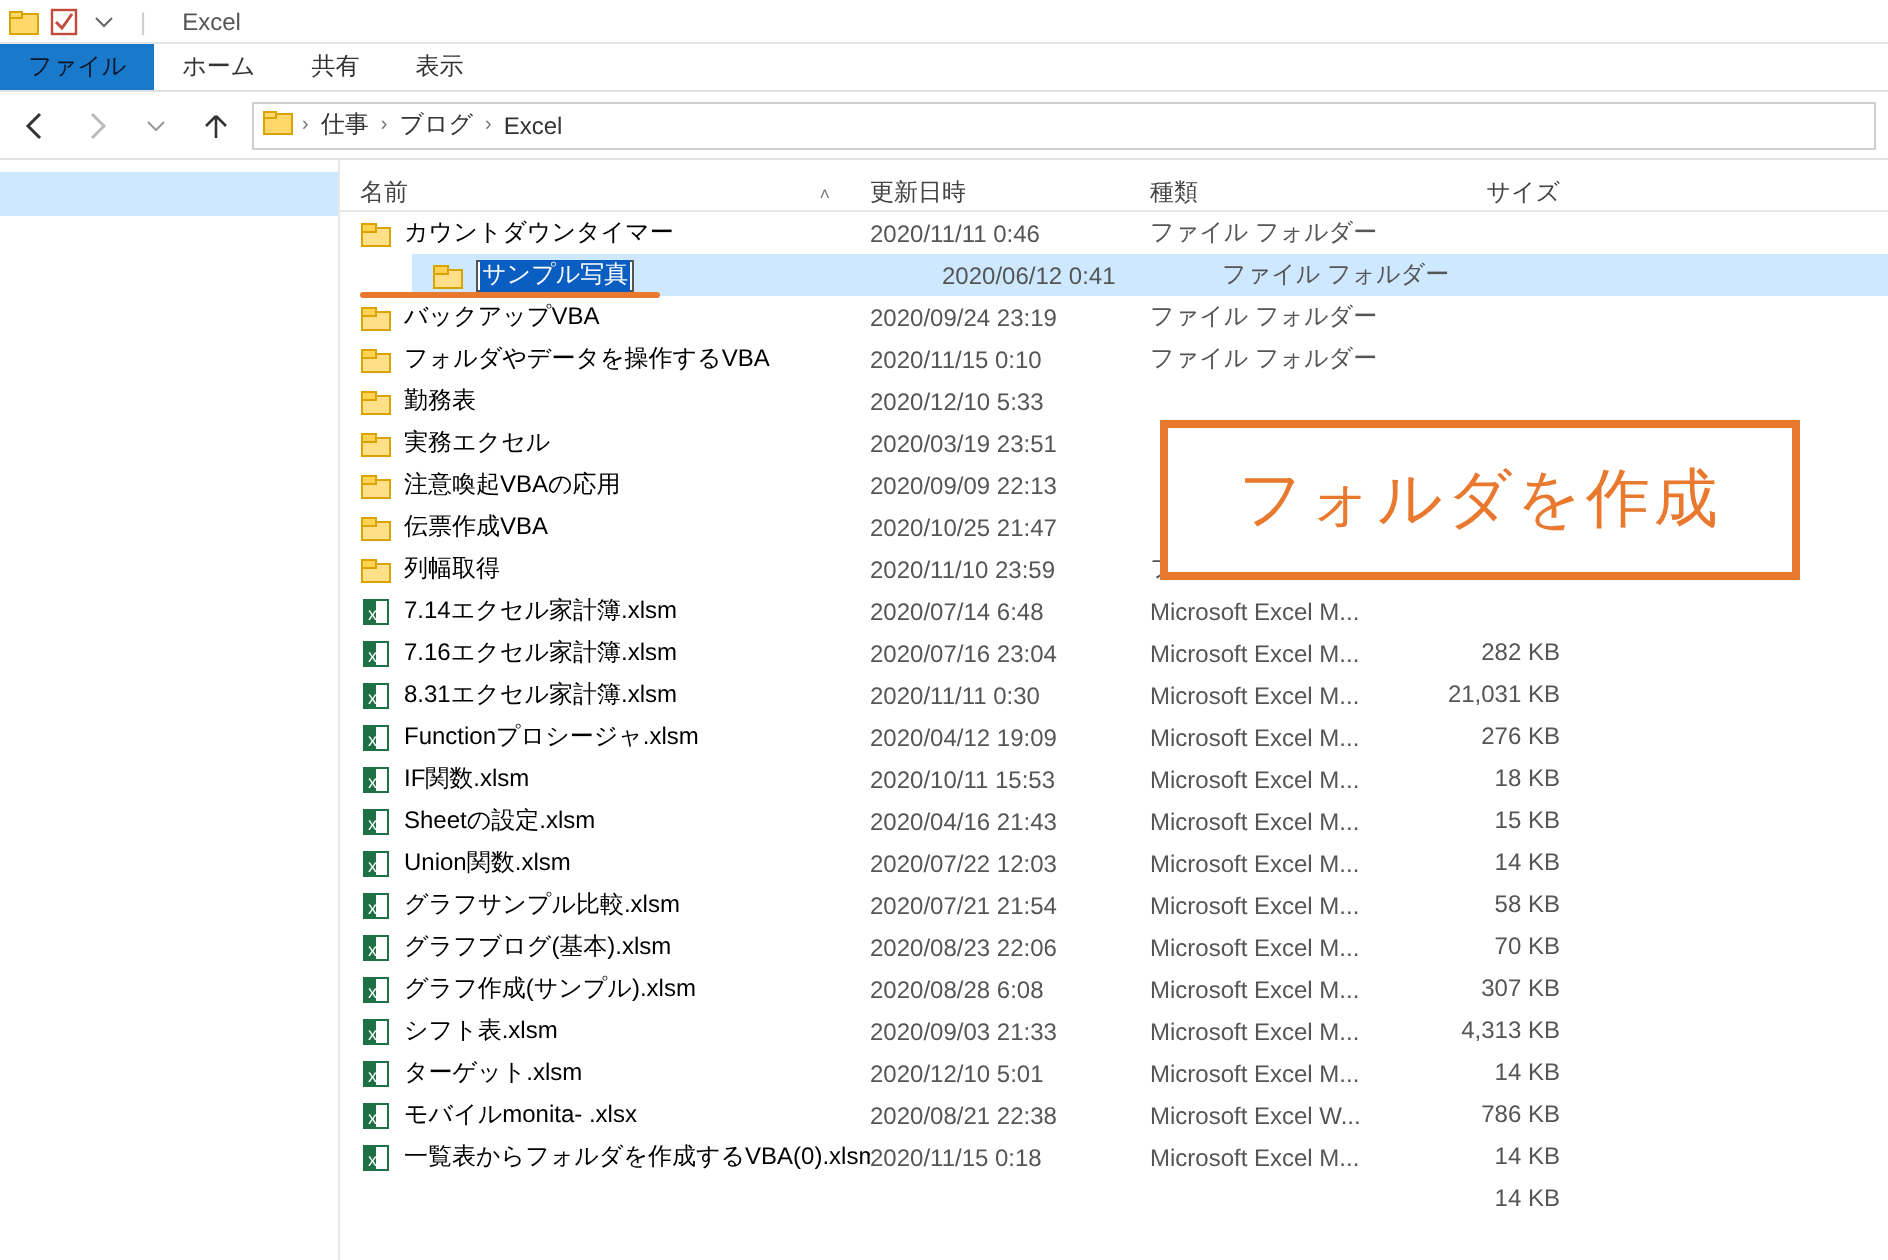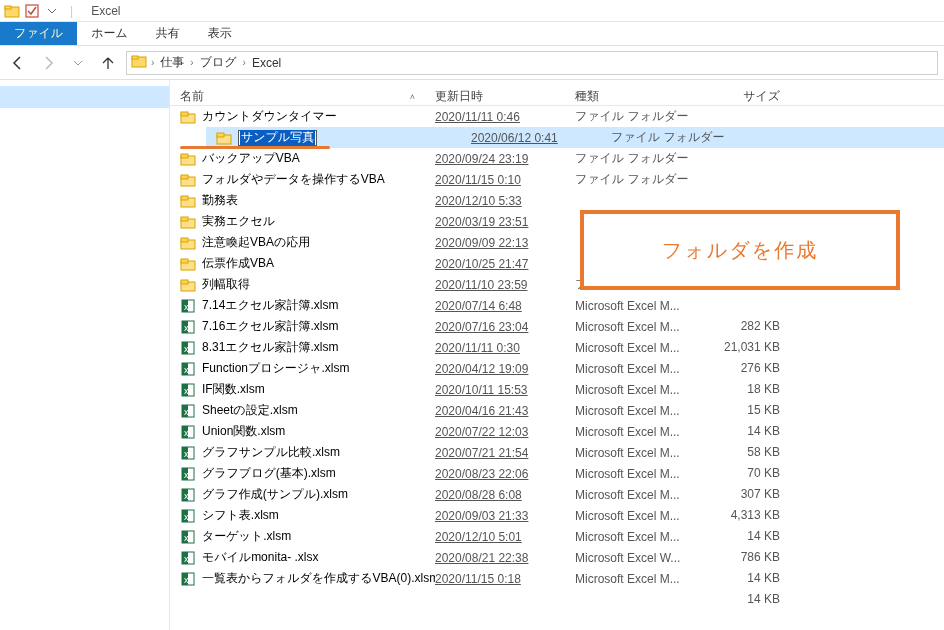--- a/index.html
+++ b/index.html
@@ -30,21 +30,21 @@
     align-items: stretch;
     background: #fff;
     border-bottom: 1px solid #e1e1e1;
   }
   .ribbon-tab {
     padding: 4px 14px;
     font-size: 12px;
     display:flex; align-items:center;
     color:#333;
   }
-  .ribbon-tab.file { background:#1979ca; color:#fef9c3; }
+  .ribbon-tab.file { background:#1979ca; color:#0f172a; }
   .navbar {
     height: 34px;
     display:flex;
     align-items:center;
     gap:6px;
     padding: 0 6px;
     border-bottom: 1px solid #e1e1e1;
   }
   .nav-arrow { width:24px; height:24px; display:flex; align-items:center; justify-content:center; color:#888; }
   .nav-arrow.enabled { color:#333; }
@@ -97,21 +97,21 @@
   .col-type { width:135px; }
   .col-size { width:80px; text-align:right; padding-right:10px;}
   .row {
     display:flex;
     height:21px;
     align-items:center;
     padding-left:10px;
   }
   .row.sel { background:#cde8ff;margin-left:36px; }
   .cell-name { width:255px; display:flex; align-items:center; gap:6px; overflow:hidden; white-space:nowrap;}
-  .cell-date { width:140px; color:#555;text-decoration:underline;}
+  .cell-date { width:140px; color:#555;}
   .cell-type { width:135px; color:#555; overflow:hidden; white-space:nowrap; text-overflow:ellipsis;}
   .cell-size { width:80px; text-align:right; color:#555; padding-right:10px;margin-top:40px;}
   .folder-svg { flex-shrink:0; }
   .excel-svg { flex-shrink:0; }
   .rename-box {
     border:1px solid #555;
     background:#fff;
     padding: 0 1px;
     height:16px;
     display:flex;
@@ -123,21 +123,21 @@
     height:3px;
     background:transparent;
     border-bottom:3px solid #e8792f;
     border-radius:2px;
   }
   .callout {
     position:absolute;
     border:4px solid #e8792f;
     background:#fff;
     color:#e8792f;
-    font-size:20px;
+    font-size:32px;
     font-weight:500;
     display:flex;
     align-items:center;
     justify-content:center;
     letter-spacing:2px;
   }
   .sort-ind { font-size:9px; color:#777;}
 </style>
 </head>
 <body>

